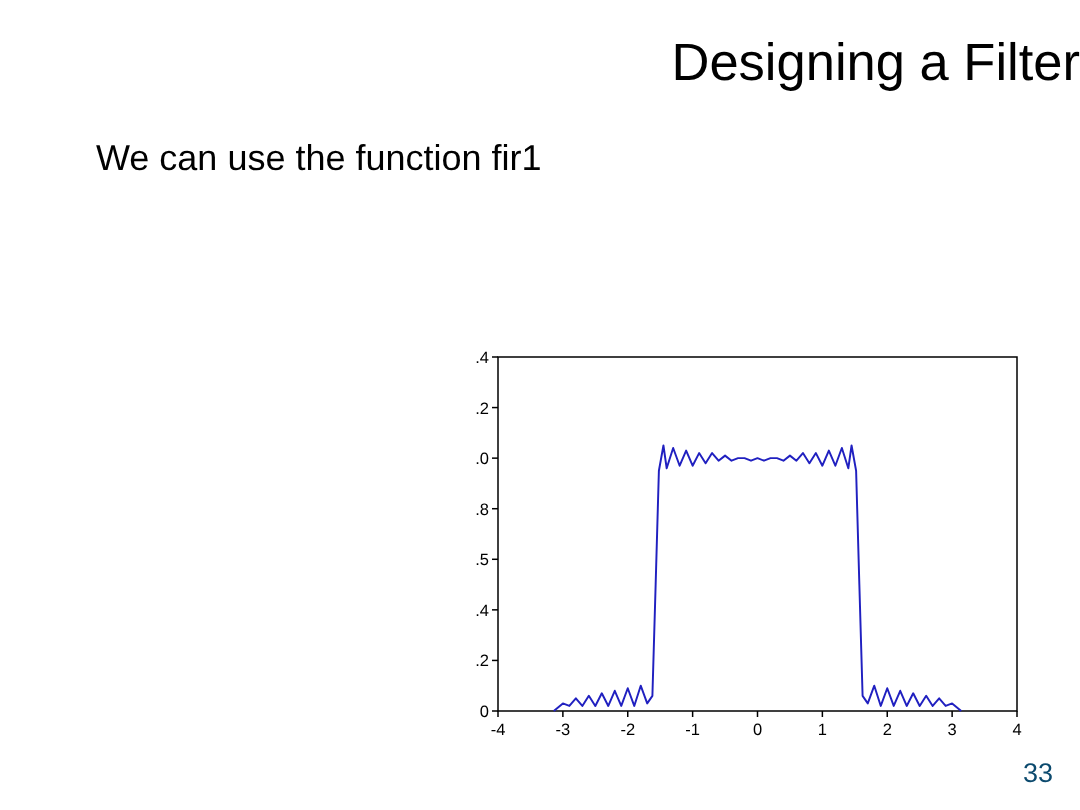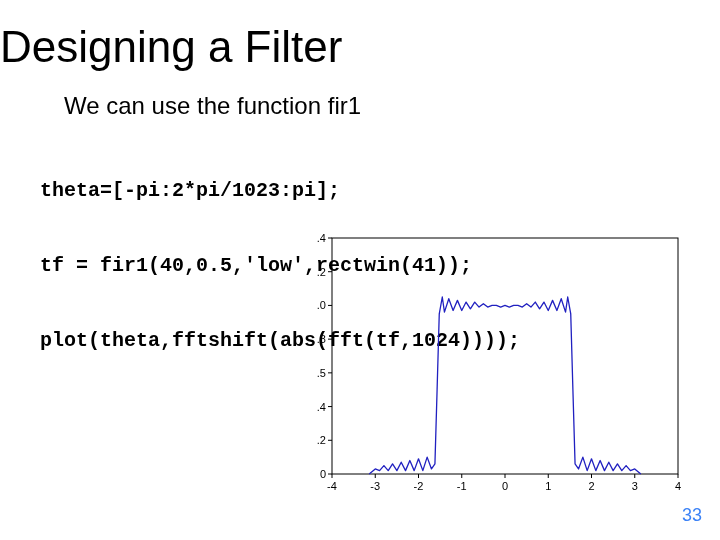--- a/index.html
+++ b/index.html
@@ -16,22 +16,22 @@
     position: relative;
     width: 720px;
     height: 540px;
     box-sizing: border-box;
   }
   .title {
     position: absolute;
     top: 22px;
     left: 0;
     right: 0;
-    text-align: left;
-    font-size: 44px;
+    text-align: right;
+    font-size: 35px;
     font-weight: 400;
   }
   .intro {
     position: absolute;
     top: 92px;
     left: 40px;
     font-size: 24px;
     font-weight: 400;
     margin-left: 24px;
   }
@@ -53,37 +53,32 @@
     height: 272px;
   }
   .chart-wrap svg {
     display: block;
   }
   .page-num {
     position: absolute;
     right: 18px;
     bottom: 14px;
     font-size: 18px;
-    color: #3b82f6;
+    color: #0c4a6e;
   }
 </style>
 </head>
 <body>
 
 <div class="slide">
 
   <div class="title">Designing a Filter</div>
 
   <div class="intro">We can use the function fir1</div>
 
-  <div class="code">
-    <div>theta=[-pi:2*pi/1023:pi];</div>
-    <div>tf = fir1(40,0.5,'low',rectwin(41));</div>
-    <div>plot(theta,fftshift(abs(fft(tf,1024))));</div>
-  </div>
 
   <div class="chart-wrap">
     <svg id="chart-svg" width="390" height="272">
         <rect x="36" y="10" width="346" height="236" fill="none" stroke="#000" stroke-width="1"></rect>
         <line x1="36" y1="246" x2="36" y2="250" stroke="#000"></line>
         <text x="36" y="262" text-anchor="middle" font-size="11" font-family="Arial" fill="#000">-4</text>
         <line x1="79.25" y1="246" x2="79.25" y2="250" stroke="#000"></line>
         <text x="79.25" y="262" text-anchor="middle" font-size="11" font-family="Arial" fill="#000">-3</text>
         <line x1="122.5" y1="246" x2="122.5" y2="250" stroke="#000"></line>
         <text x="122.5" y="262" text-anchor="middle" font-size="11" font-family="Arial" fill="#000">-2</text>

